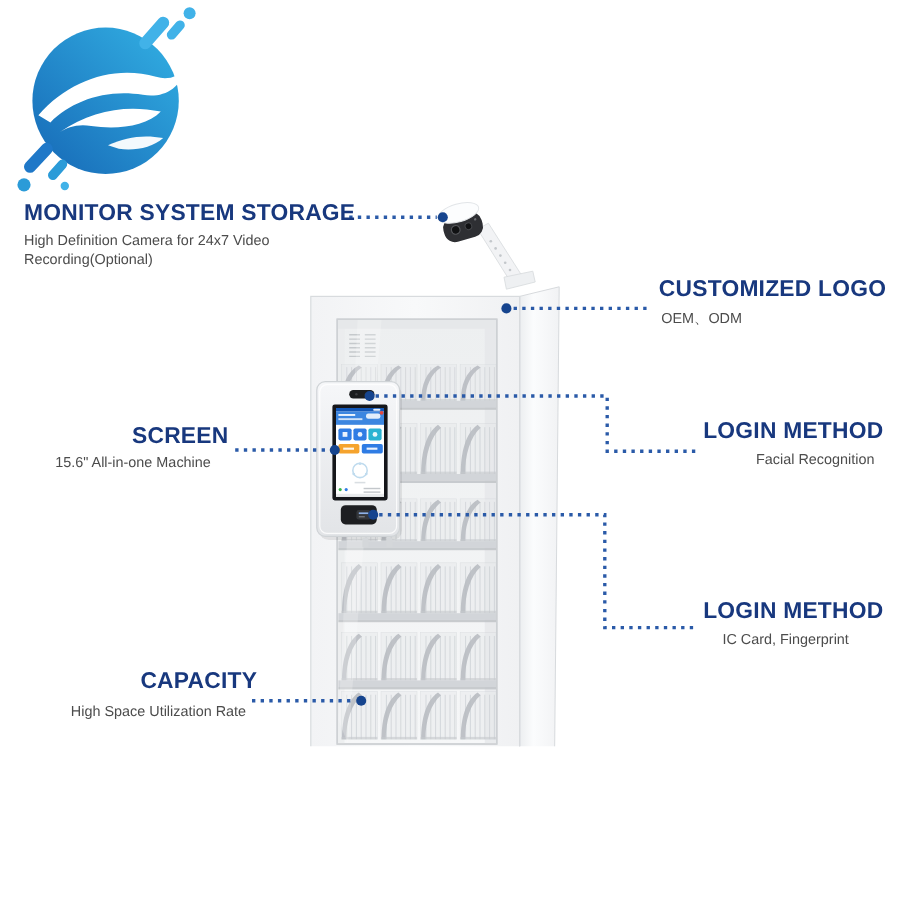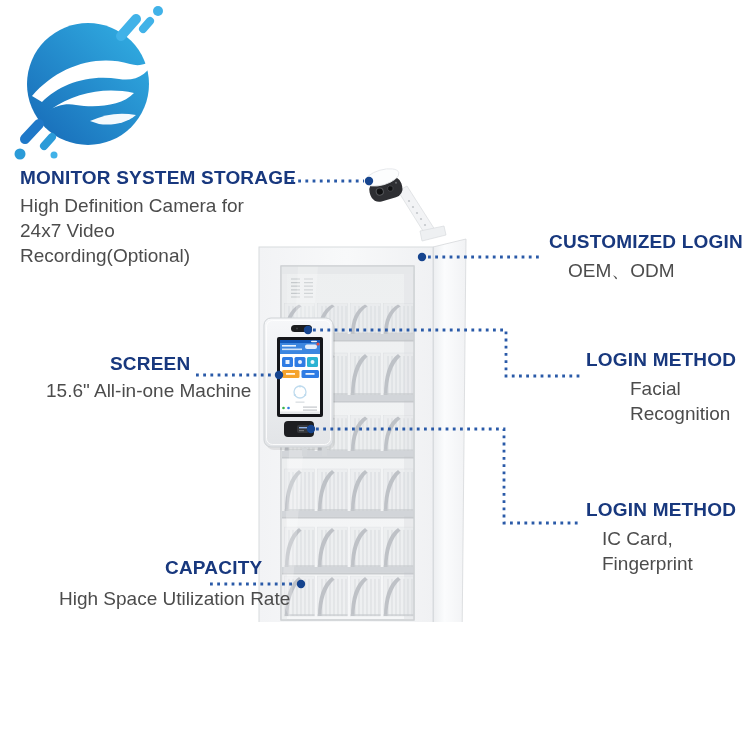--- a/index.html
+++ b/index.html
@@ -7,34 +7,34 @@
     position:relative;width:750px;height:622px;background:#ffffff;overflow:hidden;
     font-family:"Liberation Sans", sans-serif;
     text-decoration:underline;
   }
   .abs{position:absolute;}
   .co-title{
     position:absolute;font-weight:bold;font-size:19px;letter-spacing:.2px;
     color:var(--heading,#18387e);white-space:nowrap;
   }
   .co-desc{
-    position:absolute;font-size:19px;color:var(--body,#4c4c4c);line-height:1.32;
+    position:absolute;font-size:12px;color:var(--body,#4c4c4c);line-height:1.32;
   }
   
   #monitor-title{left:20px;top:167px;}
   #monitor-desc{left:20px;top:193px;width:258px;}
   #logo-title{left:549px;top:231px;}
-  #logo-desc{left:568px;top:258px;}
+  #logo-desc{left:551px;top:258px;}
   #screen-title{left:110px;top:353px;}
   #screen-desc{left:46px;top:378px;white-space:nowrap;}
   #face-title{left:586px;top:349px;}
   #face-desc{left:586px;top:376px;margin-left:44px;}
   #ic-title{left:586px;top:499px;}
   #ic-desc{left:602px;top:526px;}
-  #cap-title{left:117px;top:557px;margin-left:48px;}
+  #cap-title{left:117px;top:557px;}
   #cap-desc{left:59px;top:586px;white-space:nowrap;}
   svg{display:block;}
   .connector{stroke:var(--connector,#2a5aa8);stroke-width:2.8;fill:none;stroke-dasharray:2.8 4.4;}
   .cdot{fill:var(--cdot,#16448e);}
 </style>
 </head>
 <body>
 
 <div class="stage">
 
@@ -287,21 +287,21 @@
       <g>
         <path class="connector" d="M210,584 H296"></path>
           <circle class="cdot" cx="301" cy="584" r="4.2"></circle>
       </g>
     </g>
   </svg>
 
   <div class="co-title" id="monitor-title">MONITOR SYSTEM STORAGE</div>
   <div class="co-desc" id="monitor-desc">High Definition Camera for 24x7 Video Recording(Optional)</div>
 
-  <div class="co-title" id="logo-title">CUSTOMIZED LOGIN</div>
+  <div class="co-title" id="logo-title">CUSTOMIZED LOGO</div>
   <div class="co-desc" id="logo-desc">OEM、ODM</div>
 
   <div class="co-title" id="screen-title">SCREEN</div>
   <div class="co-desc" id="screen-desc">15.6" All-in-one Machine</div>
 
   <div class="co-title" id="face-title">LOGIN METHOD</div>
   <div class="co-desc" id="face-desc">Facial Recognition</div>
 
   <div class="co-title" id="ic-title">LOGIN METHOD</div>
   <div class="co-desc" id="ic-desc">IC Card, Fingerprint</div>

